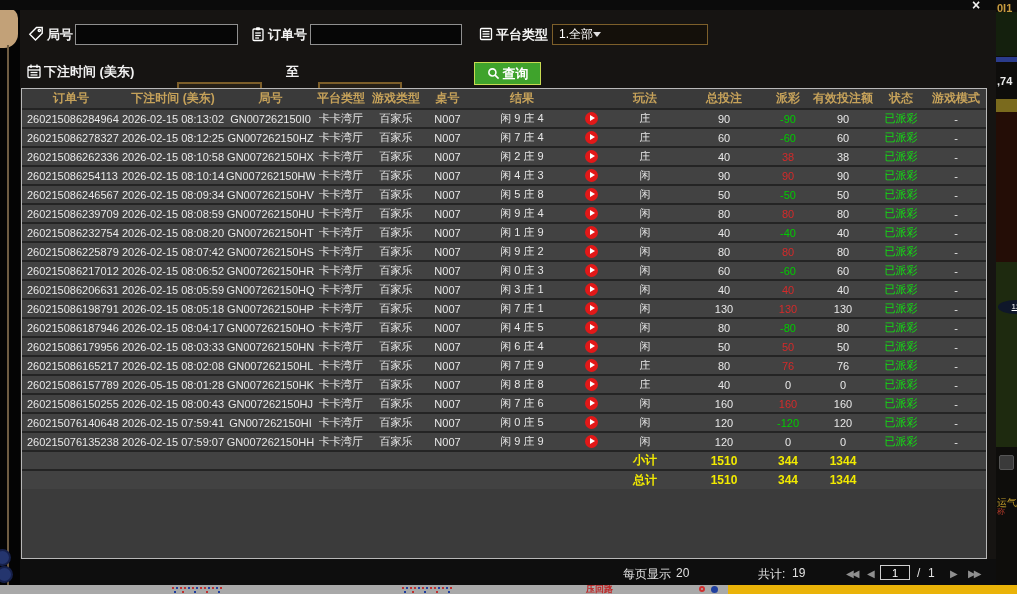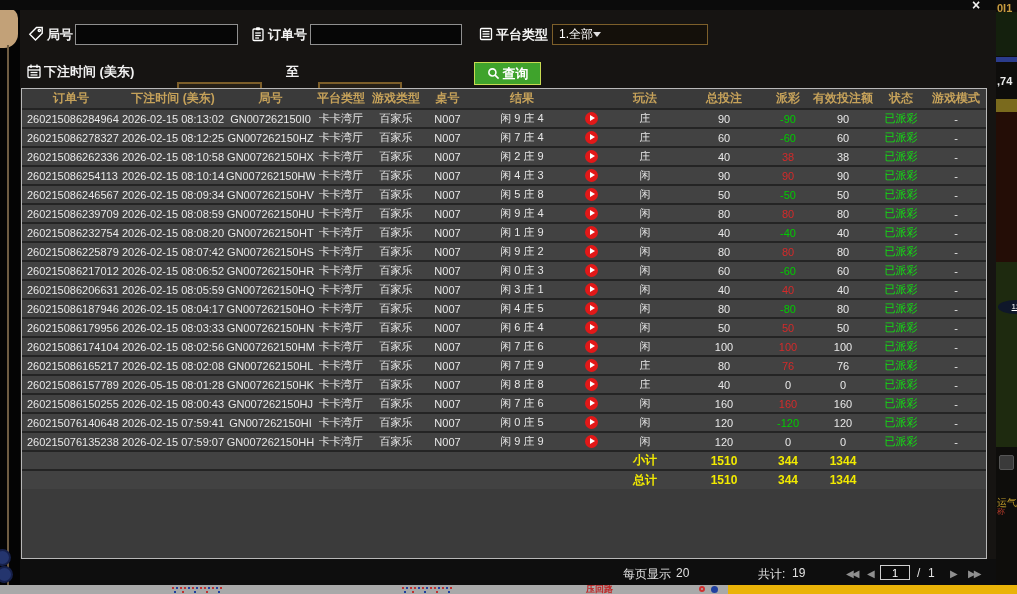--- a/index.html
+++ b/index.html
@@ -369,20 +369,36 @@
               <td>闲 3 庄 1</td>
               <td><span class="play-btn"></span></td>
               <td>闲</td>
               <td>40</td>
               <td class="pos">40</td>
               <td>40</td>
               <td class="status">已派彩</td>
               <td>-</td>
             </tr>
             <tr>
+              <td class="left">260215086198791</td>
+              <td>2026-02-15 08:05:18</td>
+              <td>GN007262150HP</td>
+              <td>卡卡湾厅</td>
+              <td>百家乐</td>
+              <td>N007</td>
+              <td>闲 7 庄 1</td>
+              <td><span class="play-btn"></span></td>
+              <td>闲</td>
+              <td>130</td>
+              <td class="pos">130</td>
+              <td>130</td>
+              <td class="status">已派彩</td>
+              <td>-</td>
+            </tr>
+            <tr>
               <td class="left">260215086187946</td>
               <td>2026-02-15 08:04:17</td>
               <td>GN007262150HO</td>
               <td>卡卡湾厅</td>
               <td>百家乐</td>
               <td>N007</td>
               <td>闲 4 庄 5</td>
               <td><span class="play-btn"></span></td>
               <td>闲</td>
               <td>80</td>
@@ -397,36 +413,20 @@
               <td>GN007262150HN</td>
               <td>卡卡湾厅</td>
               <td>百家乐</td>
               <td>N007</td>
               <td>闲 6 庄 4</td>
               <td><span class="play-btn"></span></td>
               <td>闲</td>
               <td>50</td>
               <td class="pos">50</td>
               <td>50</td>
-              <td class="status">已派彩</td>
-              <td>-</td>
-            </tr>
-            <tr>
-              <td class="left">260215086174104</td>
-              <td>2026-02-15 08:02:56</td>
-              <td>GN007262150HM</td>
-              <td>卡卡湾厅</td>
-              <td>百家乐</td>
-              <td>N007</td>
-              <td>闲 7 庄 6</td>
-              <td><span class="play-btn"></span></td>
-              <td>闲</td>
-              <td>100</td>
-              <td class="pos">100</td>
-              <td>100</td>
               <td class="status">已派彩</td>
               <td>-</td>
             </tr>
             <tr>
               <td class="left">260215086165217</td>
               <td>2026-02-15 08:02:08</td>
               <td>GN007262150HL</td>
               <td>卡卡湾厅</td>
               <td>百家乐</td>
               <td>N007</td>

